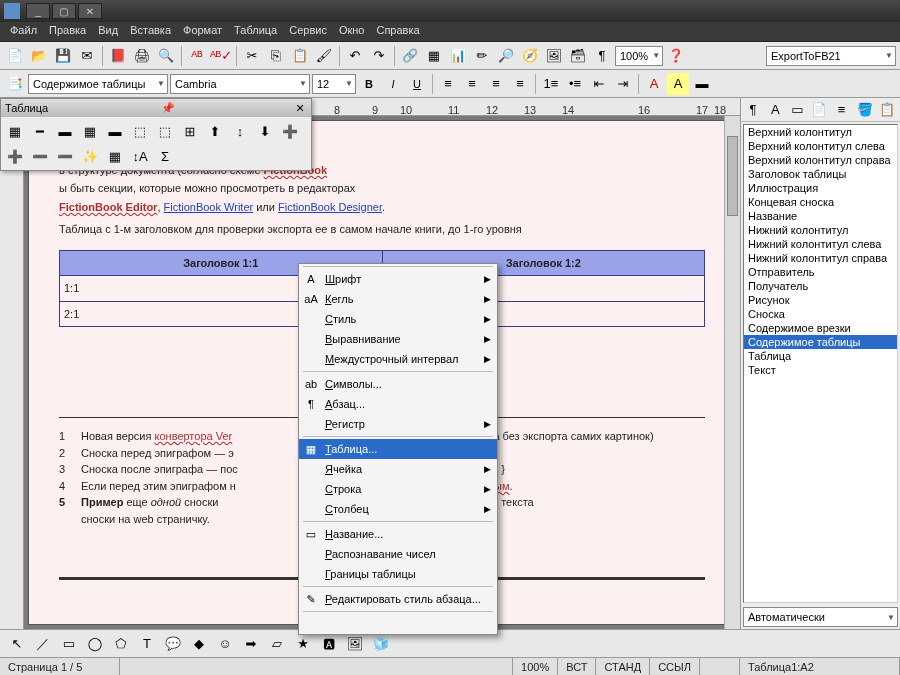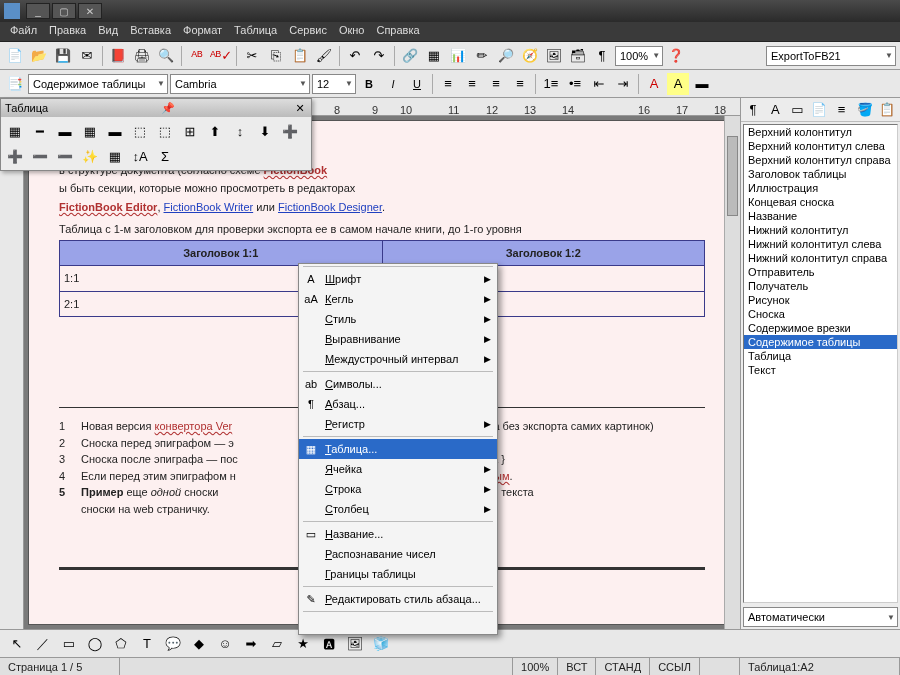--- a/index.html
+++ b/index.html
@@ -30,21 +30,21 @@
 .dt-rows .tbtn{width:24px;height:24px}
 .ruler{height:18px;background:#e8e8e8;border-bottom:1px solid #999;position:relative;font-size:8px;color:#333;overflow:hidden;margin-left:24px}
 .ruler .num{position:absolute;top:6px}
 .docarea{flex:1;background:#7a7a7a;overflow:hidden;position:relative;display:flex}
 .vruler{width:24px;background:#e8e8e8;border-right:1px solid #999}
 .page{background:#fdf0f0;margin:4px;flex:1;border:1px solid #555;padding:20px 30px;position:relative;overflow:hidden;font-family:Georgia,serif;font-size:12px;color:#222;line-height:1.5}
 .page p{margin:2px 0}
 .page .bold{font-weight:bold}
 .page .red{color:#b03030;text-decoration:underline wavy #b03030}
 .page a{color:#2040c0;text-decoration:underline}
-.tbl{border-collapse:collapse;width:100%;margin:2px 0}
+.tbl{border-collapse:collapse;width:100%;margin:12px 0}
 .tbl th{background:#9aa3e8;border:1px solid #3a3a8a;padding:4px;font-weight:bold;text-align:center}
 .tbl td{border:1px solid #3a3a8a;padding:4px;background:#fdf0f0}
 .hr{border-top:1px solid #333;margin:10px 0}
 .ollist{margin-left:0}
 .ollist .li{display:flex;gap:8px}
 .ollist .li .n{width:14px}
 .ctxmenu{position:absolute;left:298px;top:263px;width:200px;background:#f4f4f4;border:1px solid #888;box-shadow:3px 3px 6px rgba(0,0,0,.4);z-index:20;font-size:11px}
 .ctxmenu .mi{height:20px;display:flex;align-items:center;padding:0 18px 0 26px;position:relative;white-space:nowrap}
 .ctxmenu .mi.sel{background:#2a6ac8;color:#fff}
 .ctxmenu .mi .arr{position:absolute;right:6px;font-size:9px}
@@ -202,21 +202,21 @@
         <div class="num" style="left: 272px;">7</div>
         <div class="num" style="left: 310px;">8</div>
         <div class="num" style="left: 348px;">9</div>
         <div class="num" style="left: 376px;">10</div>
         <div class="num" style="left: 424px;">11</div>
         <div class="num" style="left: 462px;">12</div>
         <div class="num" style="left: 500px;">13</div>
         <div class="num" style="left: 538px;">14</div>
         <div class="num" style="left: 576px; margin-top: 28px;">15</div>
         <div class="num" style="left: 614px;">16</div>
-        <div class="num" style="left: 652px;">17</div>
+        <div class="num" style="left: 672px;">17</div>
         <div class="num" style="left: 690px;">18</div>
       </div>
     <div class="docarea">
       <div class="vruler"></div>
       <div class="page">
         <p><span>кумент показывает </span><span class="bold">правильное расположение</span></p>
         <p><span>в структуре документа (согласно схеме </span><span class="bold red">FictionBook</span></p>
         <p>ы быть секции, которые можно просмотреть в редакторах</p>
         <p><span class="bold red">FictionBook Editor</span><span>, </span><a>FictionBook Writer</a><span> или </span><a>FictionBook Designer</a><span>.</span></p>
         <p style="margin-top:6px">Таблица с 1-м заголовком для проверки экспорта ее в самом начале книги, до 1-го уровня</p>

